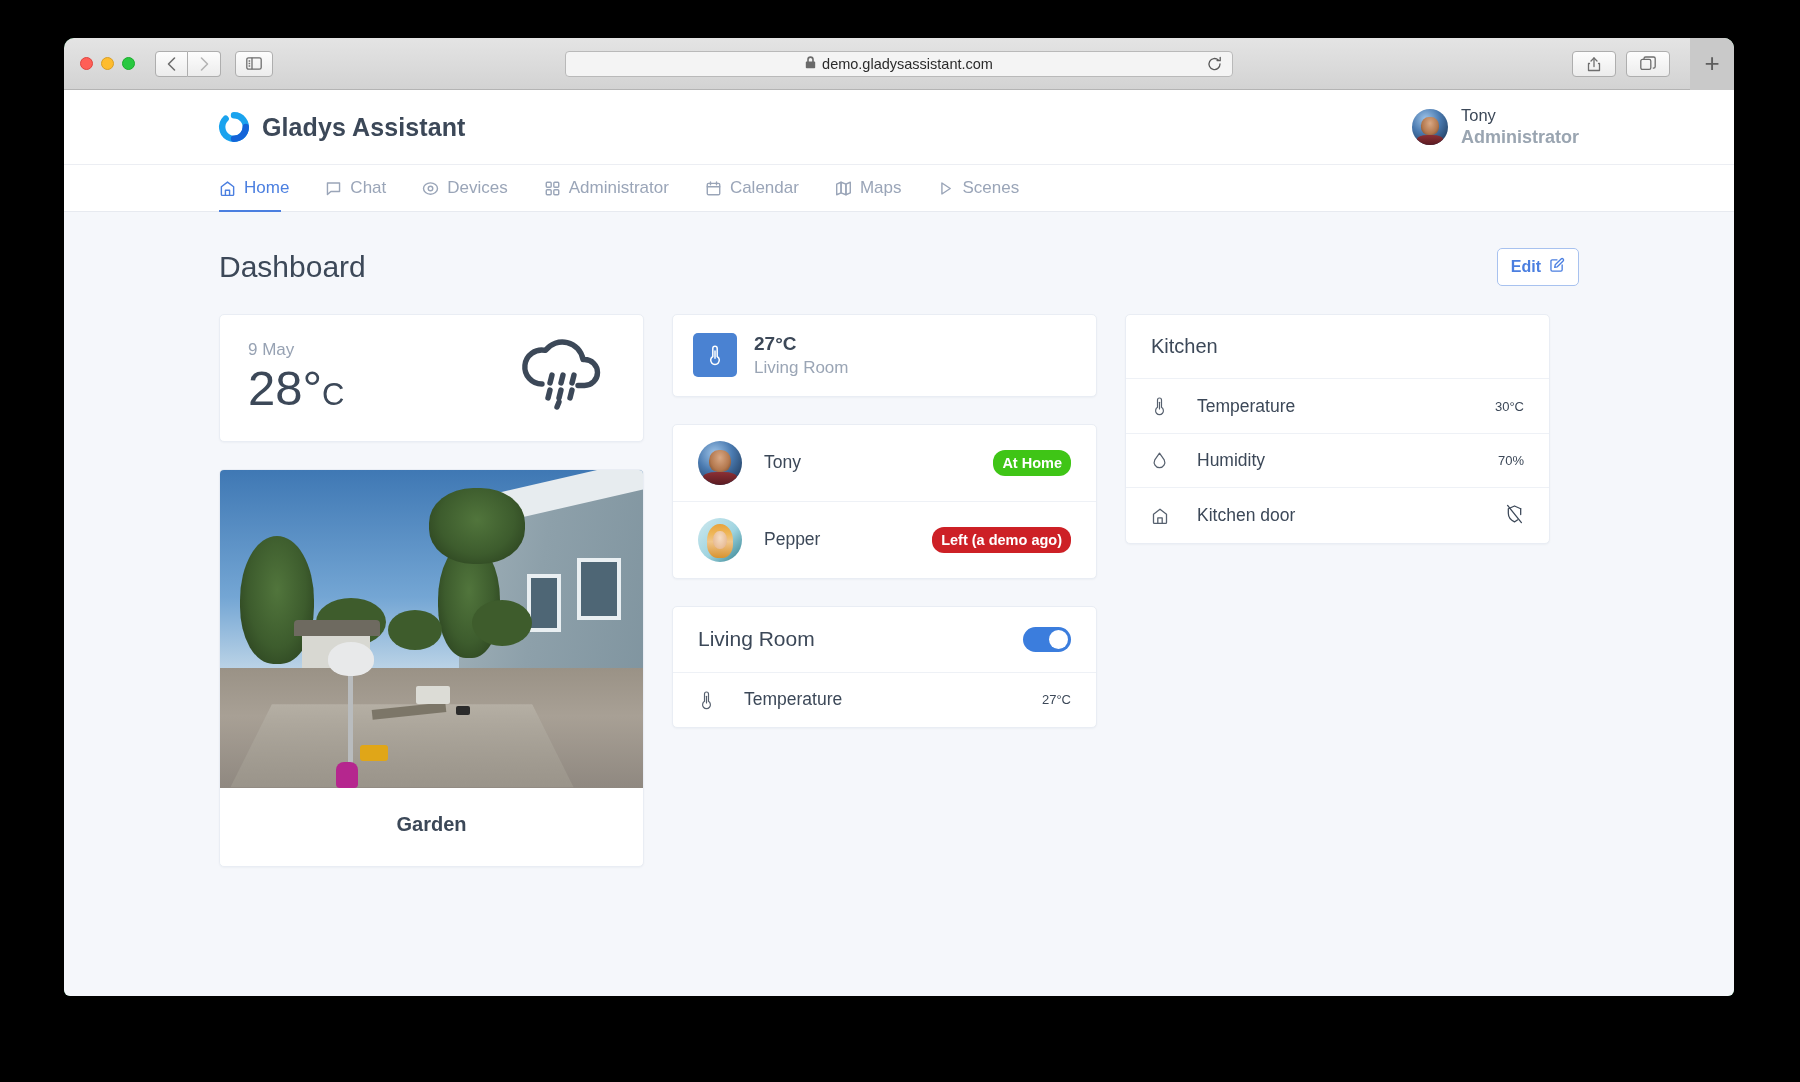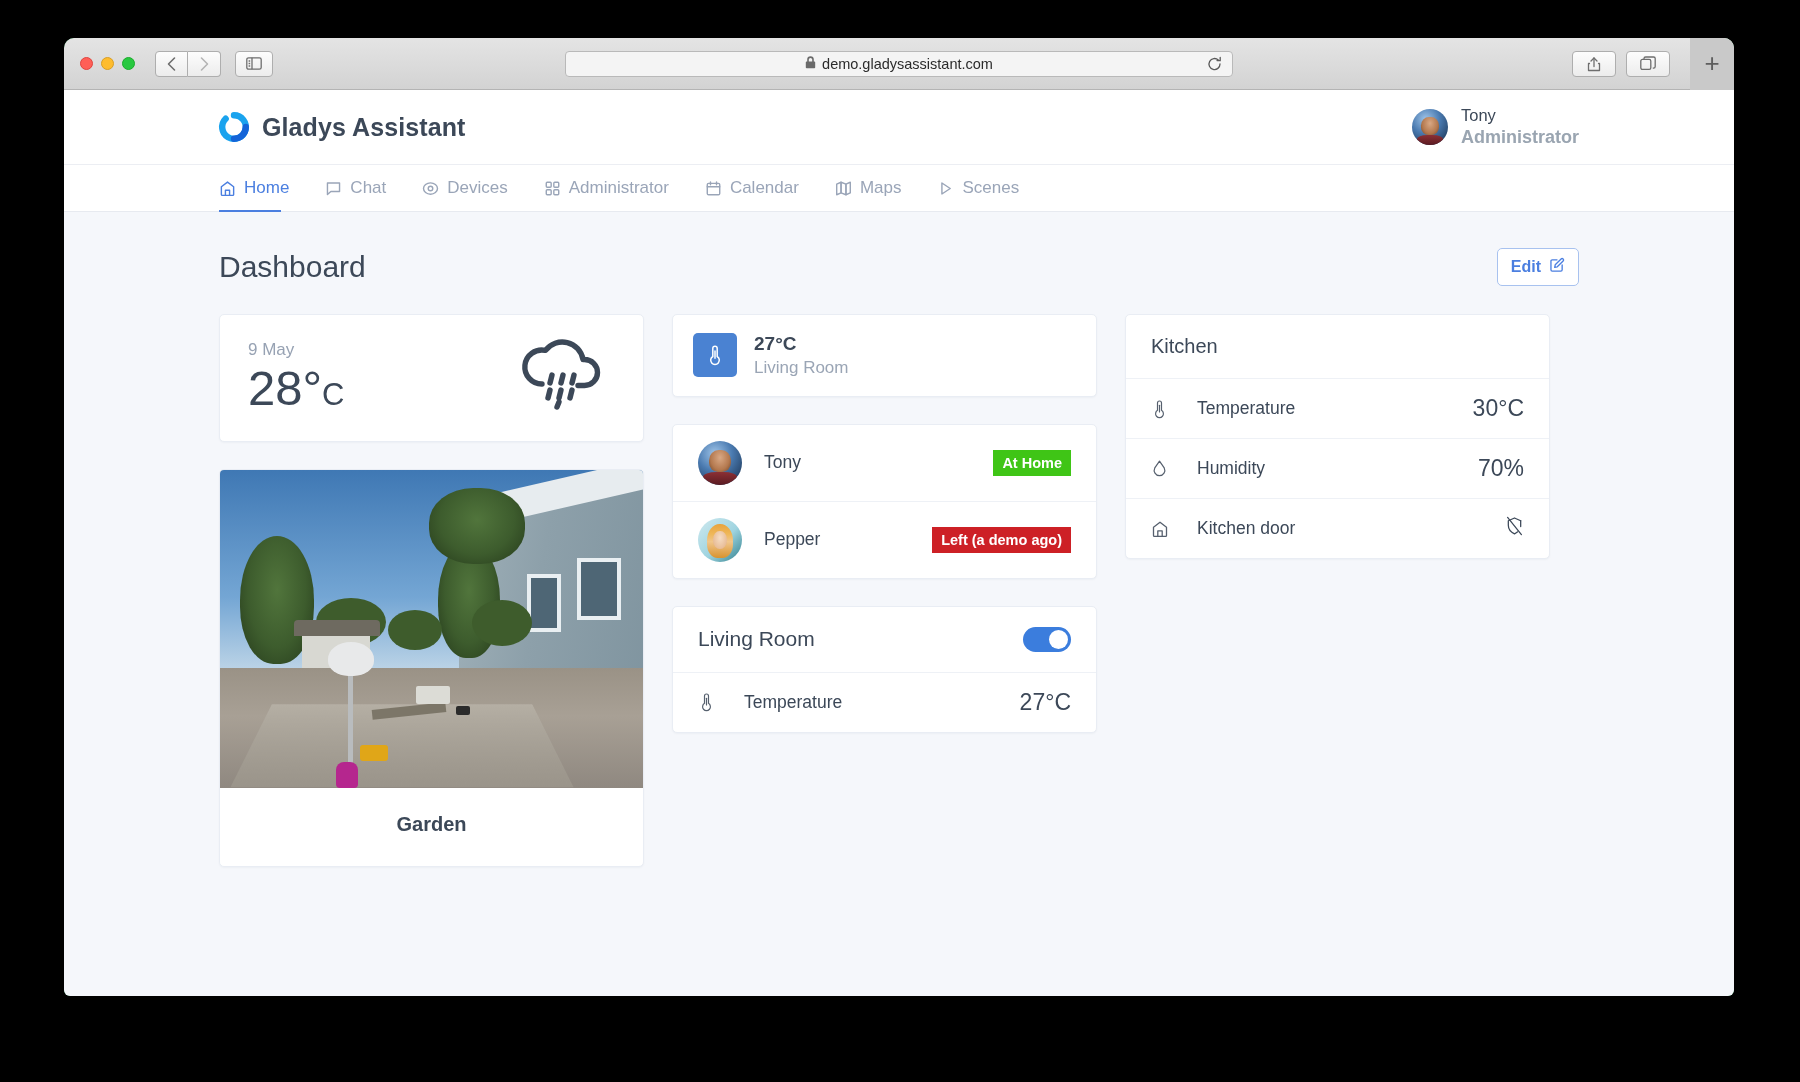--- a/index.html
+++ b/index.html
@@ -208,21 +208,21 @@
     border-radius: 48% 48% 40% 40%;
     background: linear-gradient(to bottom, #e8a33c 0%, #efb85a 30%, #f0c68c 52%, #d9932f 100%);
   }
   .p-avatar.pepper::after {
     content:''; position:absolute; left:33%; top:30%; width:34%; height:42%;
     border-radius: 46% 46% 48% 48%;
     background: radial-gradient(ellipse at 50% 38%, #f6ddc4 0%, #e8bd98 70%, #d2a077 100%);
   }
   .p-name { font-size: 17.5px; color: #3c4858; }
   .badge {
-    margin-left: auto; border-radius: 0; color: #fff;
+    margin-left: auto; border-radius: 12px; color: #fff;
     font-size: 14.5px; font-weight: 700; padding: 5px 9px; white-space: nowrap;
   }
   .badge.green { background: #3fc516; }
   .badge.red   { background: #cd2026; }
 
   
   .room-header {
     padding: 20px 25px; display: flex; align-items: center;
     border-bottom: 1px solid #eef1f6;
   }
@@ -235,21 +235,21 @@
     content:''; position: absolute; right: 3px; top: 3px;
     width: 19px; height: 19px; border-radius: 50%; background: #fff;
   }
 
   .device-row {
     display: flex; align-items: center; padding: 16px 25px; min-height: 54px;
   }
   .device-row + .device-row { border-top: 1px solid #eef1f6; }
   .dr-icon { width: 46px; flex: none; display: flex; align-items: center; color: #56606e; }
   .dr-name { font-size: 17.5px; color: #3c4858; }
-  .dr-value { margin-left: auto; font-size: 23px; color: #3c4858; display: flex; align-items: center; }
+  .dr-value { margin-left: auto; font-size: 13px; color: #3c4858; display: flex; align-items: center; }
 
   svg { overflow: visible; }
 </style>
 </head>
 <body>
 
 <div id="browser-window">
 
   <div id="browser-toolbar">
     <div class="traffic-lights">

